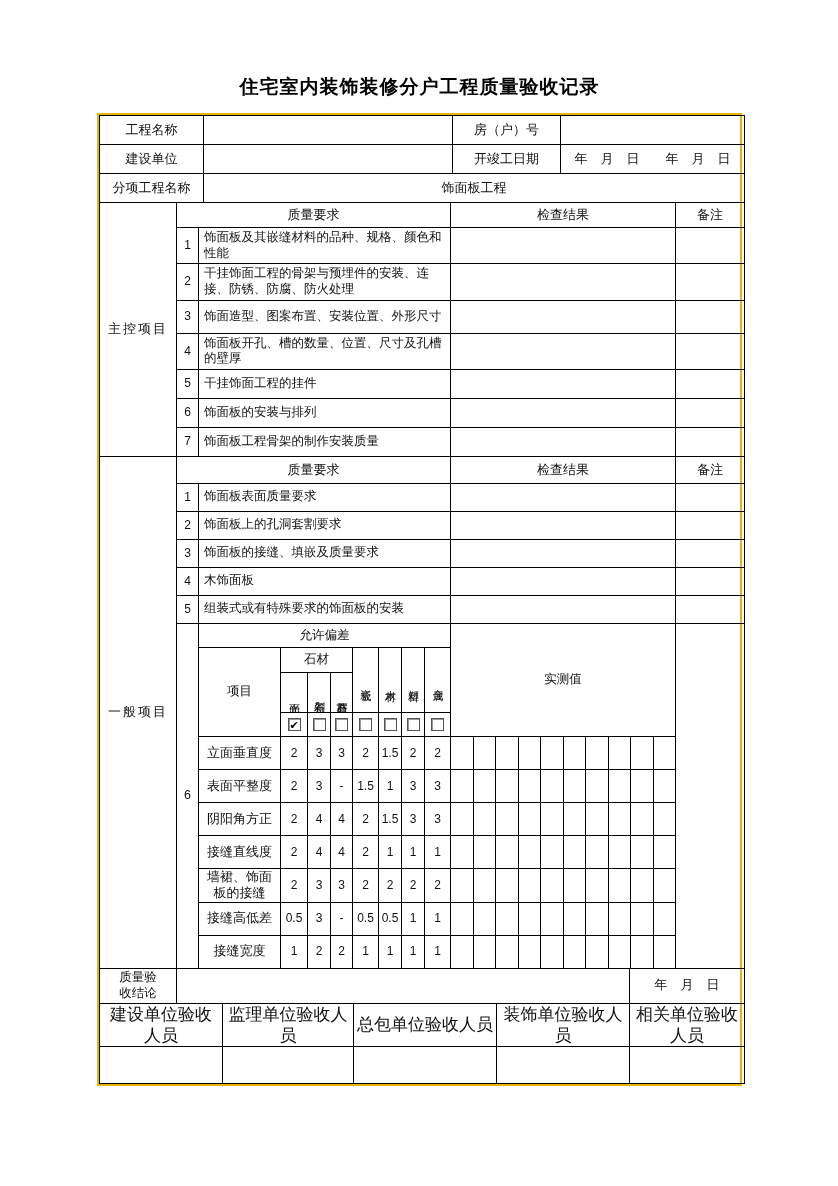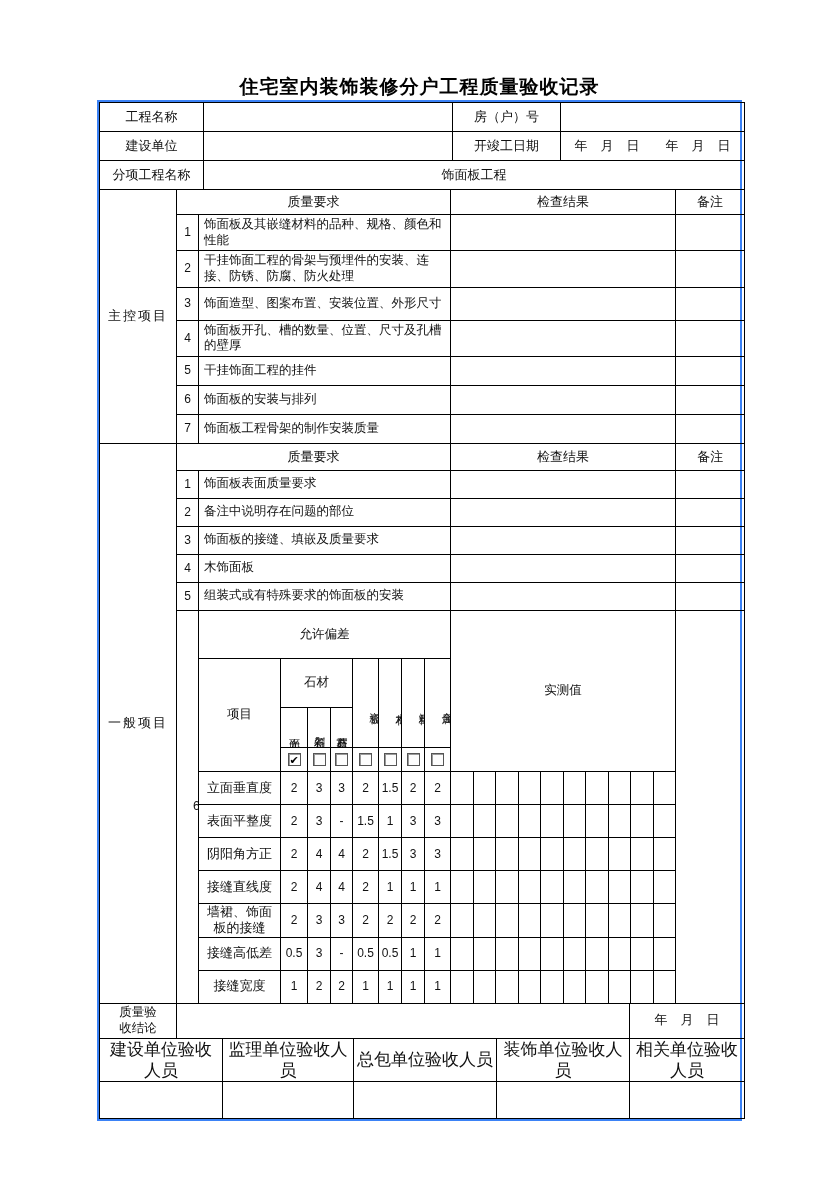--- a/index.html
+++ b/index.html
@@ -6,23 +6,23 @@
   body{
     width:838px;height:1186px;background:#ffffff;
     font-family:"Liberation Sans","DejaVu Sans",sans-serif;
     color:#111;
     -webkit-font-smoothing:antialiased;
   }
   .sheet{width:838px;height:1186px;position:relative;overflow:hidden;}
   .formwrap{width:645px;margin-left:97px;padding-top:74px;}
   .title{
     text-align:center;font-size:19px;font-weight:bold;letter-spacing:1px;
-    color:#000;
+    margin-bottom:13px;color:#000;
   }
-  .formbox{border:2px solid #3b82f6;}
+  .formbox{border:2px solid #eab308;}
   table{border-collapse:collapse;table-layout:fixed;width:645px;}
   table + table{margin-top:-1px;}
   td{
     border:1px solid #000;padding:0 2px;text-align:center;vertical-align:middle;
     font-size:13px;line-height:1.25;overflow:hidden;word-break:break-all;
   }
   .tleft{text-align:left;padding:2px 5px;font-size:12.5px;}
   .num{font-size:12px;padding:0;}
   .seclabel{font-size:13.5px;letter-spacing:2px;}
   .hdr td{font-size:13px;}
@@ -34,21 +34,21 @@
   .gen tr.h{height:27px;}
   .gen tr.one{height:28px;}
   .gen tr.devh{height:21px;}
   .gen tr.mat1{height:20px;}
   .gen tr.mat2{height:40px;}
   .gen tr.chk{height:24px;}
   .gen tr.data{height:33px;}
   .concl tr{height:35px;padding-left:20px;}
   .sign tr.sh{height:40px;}
   .sign tr.se{height:37px;}
-  .devh td, .mat1 td{font-size:12.5px;padding:16px;}
+  .devh td, .mat1 td{font-size:12.5px;padding:4px;}
   .vtext{
     writing-mode:vertical-rl;text-orientation:upright;
     display:inline-block;font-size:11px;line-height:1;letter-spacing:1px;
     white-space:nowrap;
   }
   .cb{
     display:inline-block;width:13px;height:13px;box-sizing:border-box;
     border:1px solid #555;box-shadow:inset 1px 1px 0 #9a9a9a;background:#fdfdfd;
     font-size:11px;line-height:12px;font-weight:bold;color:#000;text-align:center;
     vertical-align:middle;
@@ -188,21 +188,21 @@
           <td>备注</td>
         </tr>
         <tr class="one">
           <td class="num">1</td>
           <td colspan="8" class="tleft">饰面板表面质量要求</td>
           <td colspan="10"></td>
           <td></td>
         </tr>
         <tr class="one">
           <td class="num">2</td>
-          <td colspan="8" class="tleft">备注中说明存在问题的部位</td>
+          <td colspan="8" class="tleft">饰面板上的孔洞套割要求</td>
           <td colspan="10"></td>
           <td></td>
         </tr>
         <tr class="one">
           <td class="num">3</td>
           <td colspan="8" class="tleft">饰面板的接缝、填嵌及质量要求</td>
           <td colspan="10"></td>
           <td></td>
         </tr>
         <tr class="one">

